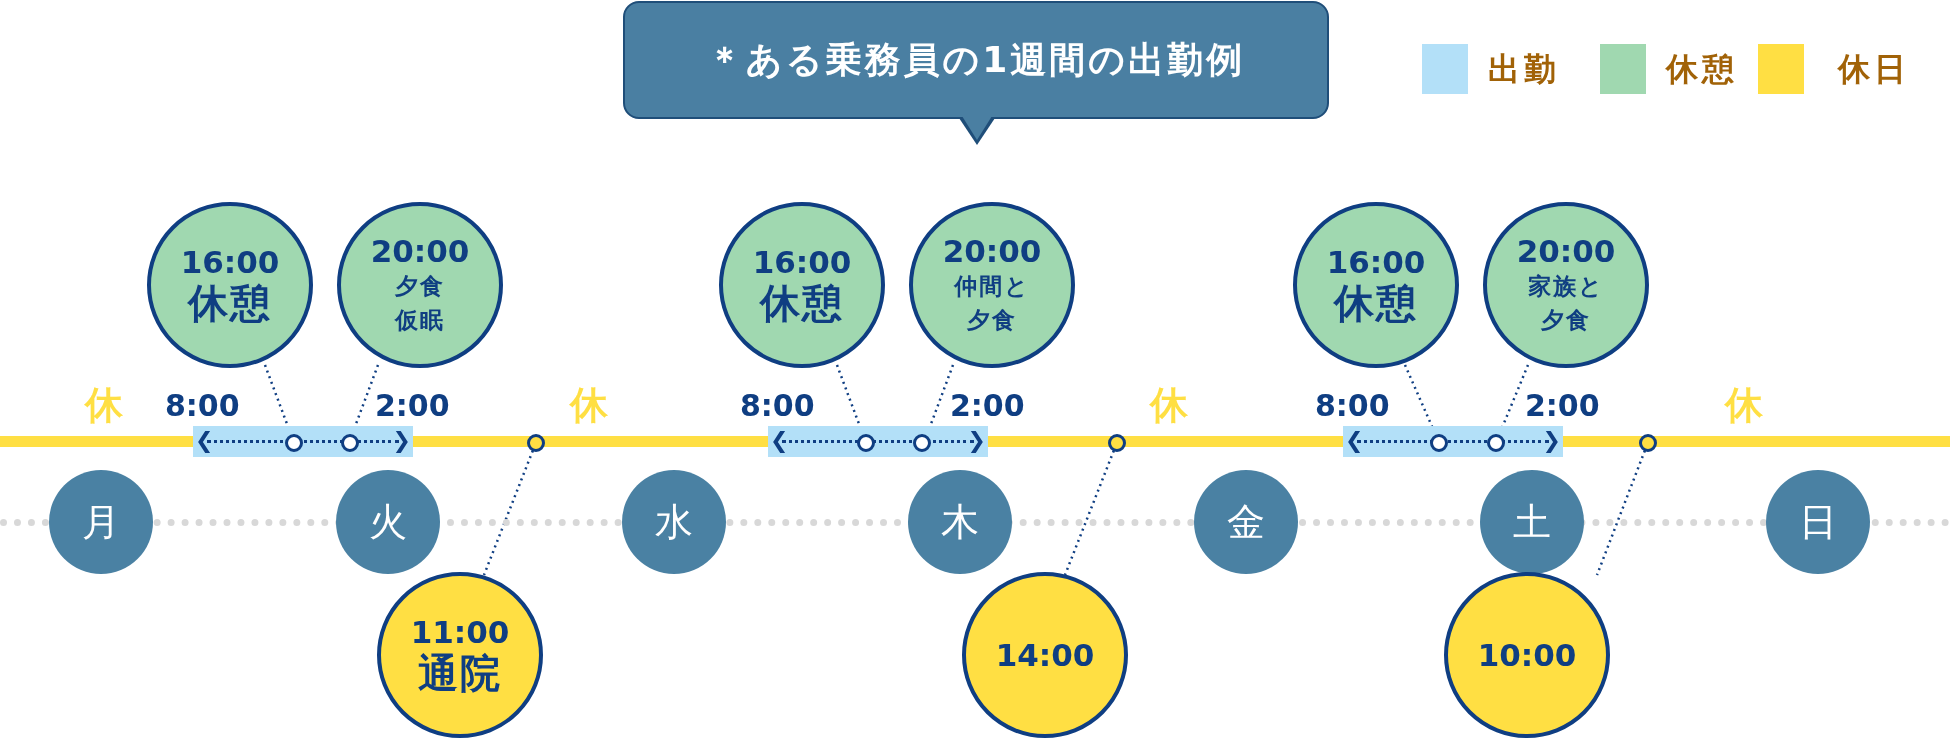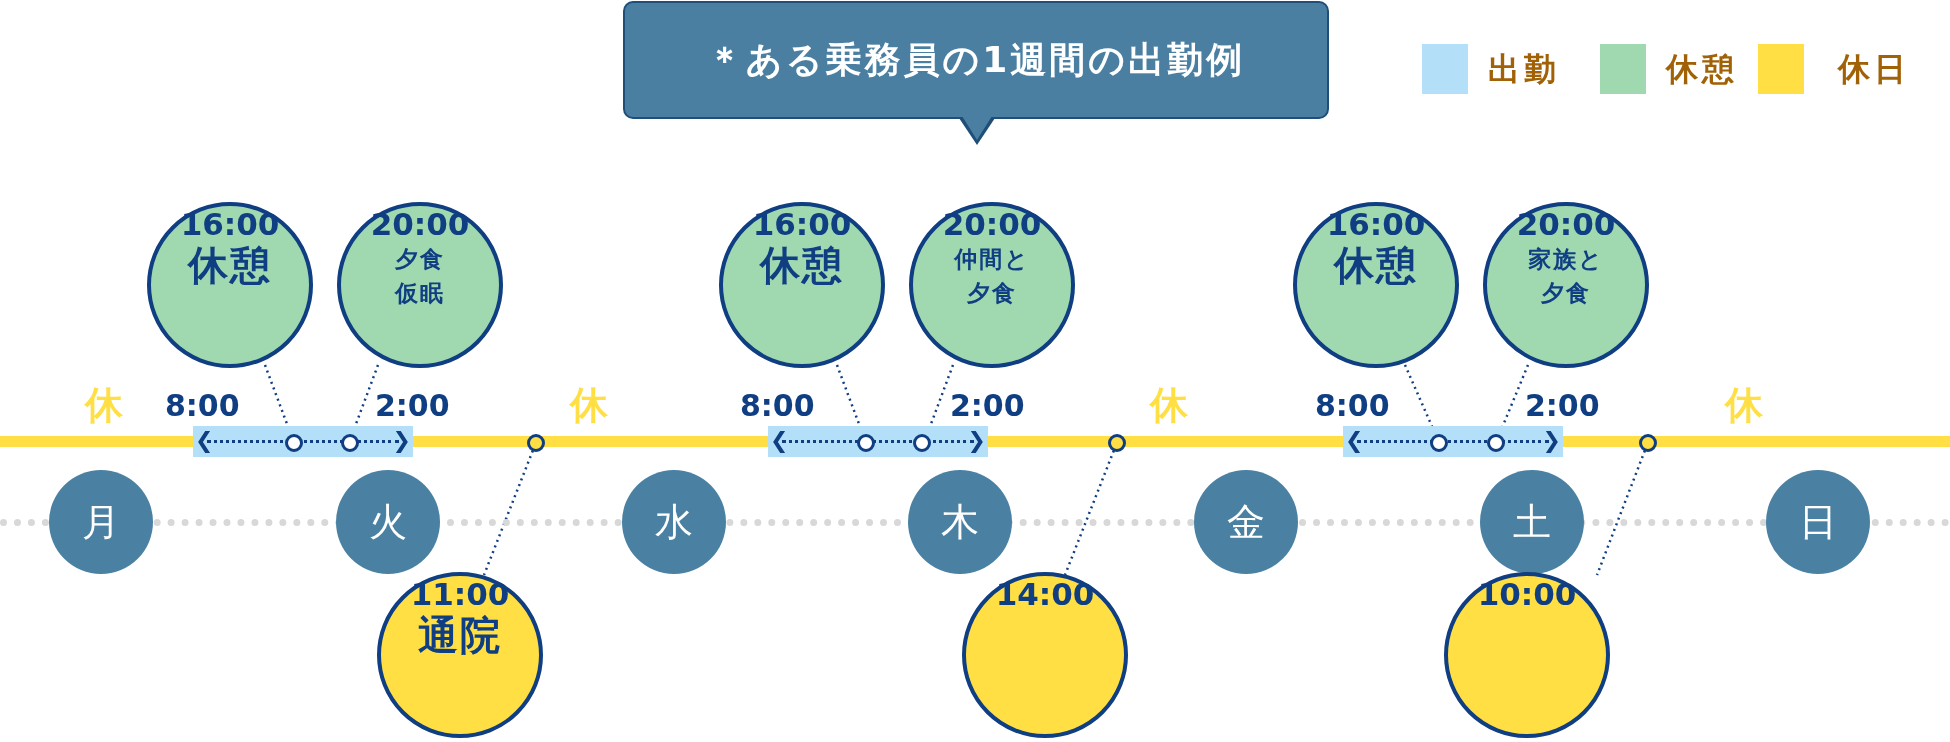--- a/index.html
+++ b/index.html
@@ -1,31 +1,31 @@
 <!DOCTYPE html>
 <html><head>
 <meta charset="utf-8">
 <style>
   html,body{margin:0;padding:0;background:#fff;}
   body{width:1950px;height:742px;position:relative;overflow:hidden;font-family:"DejaVu Sans","Liberation Sans",sans-serif;}
   .abs{position:absolute;}
-  .callout{left:623px;top:1px;width:706px;height:118px;background:#4a7fa2;border:2px solid #1f4e79;border-radius:10px;box-sizing:border-box;display:flex;align-items:center;justify-content:center;color:#fff;font-weight:bold;font-size:36px;letter-spacing:3px;}
+  .callout{left:623px;top:1px;width:706px;height:118px;background:#4a7fa2;border:2px solid #1f4e79;border-radius:16px;box-sizing:border-box;display:flex;align-items:center;justify-content:center;color:#fff;font-weight:bold;font-size:36px;letter-spacing:3px;}
   .tail{left:959px;top:118px;width:0;height:0;border-left:18px solid transparent;border-right:18px solid transparent;border-top:27px solid #1f4e79;}
   .tail-in{left:962px;top:116px;width:0;height:0;border-left:15px solid transparent;border-right:15px solid transparent;border-top:24px solid #4a7fa2;}
   .legend-sw{width:46px;height:50px;top:44px;}
   .legend-lbl{top:48px;font-size:32px;font-weight:bold;color:#a16207;letter-spacing:4px;}
   .yline{left:0;top:436px;width:1950px;height:11px;background:#ffdf43;}
   .gline{left:0;top:519px;width:1950px;height:0;border-top:7px dotted #d8d8d8;}
   .workbar{height:31px;top:426px;background:#b3e0f8;}
   .arrowline{position:absolute;top:14px;left:14px;right:14px;border-top:3px dotted #0f3e82;}
   .chev{position:absolute;top:6px;font-size:22px;font-weight:bold;color:#0f3e82;line-height:18px;}
   .node{width:12px;height:12px;border:3px solid #0f3e82;border-radius:50%;background:#fff;top:434px;}
   .ynode{background:#ffdf43;}
   .day{width:104px;height:104px;border-radius:50%;background:#4a81a3;top:470px;color:#fff;font-size:38px;display:flex;align-items:center;justify-content:center;}
-  .bubble{width:166px;height:166px;border-radius:50%;border:4px solid #0f3e82;box-sizing:border-box;display:flex;flex-direction:column;align-items:center;color:#0f3e82;font-weight:bold;text-align:center;}
+  .bubble{width:166px;height:166px;border-radius:50%;border:4px solid #0f3e82;box-sizing:border-box;display:flex;flex-direction:column;align-items:center;justify-content:center;color:#0f3e82;font-weight:bold;text-align:center;}
   .green{background:#a0d8b0;top:202px;}
   .yellow{background:#ffdf43;top:572px;}
   .b-time{font-size:31px;line-height:36px;}
   .b-big{font-size:40px;line-height:46px;letter-spacing:2px;}
   .b-small{font-size:23px;line-height:34px;letter-spacing:2px;}
   .rest{top:380px;font-size:38px;color:#ffdf43;font-weight:bold;}
   .timelbl{top:388px;font-size:30px;color:#0f3e82;font-weight:bold;}
   svg.conn{position:absolute;left:0;top:0;}
 </style>
 </head>

